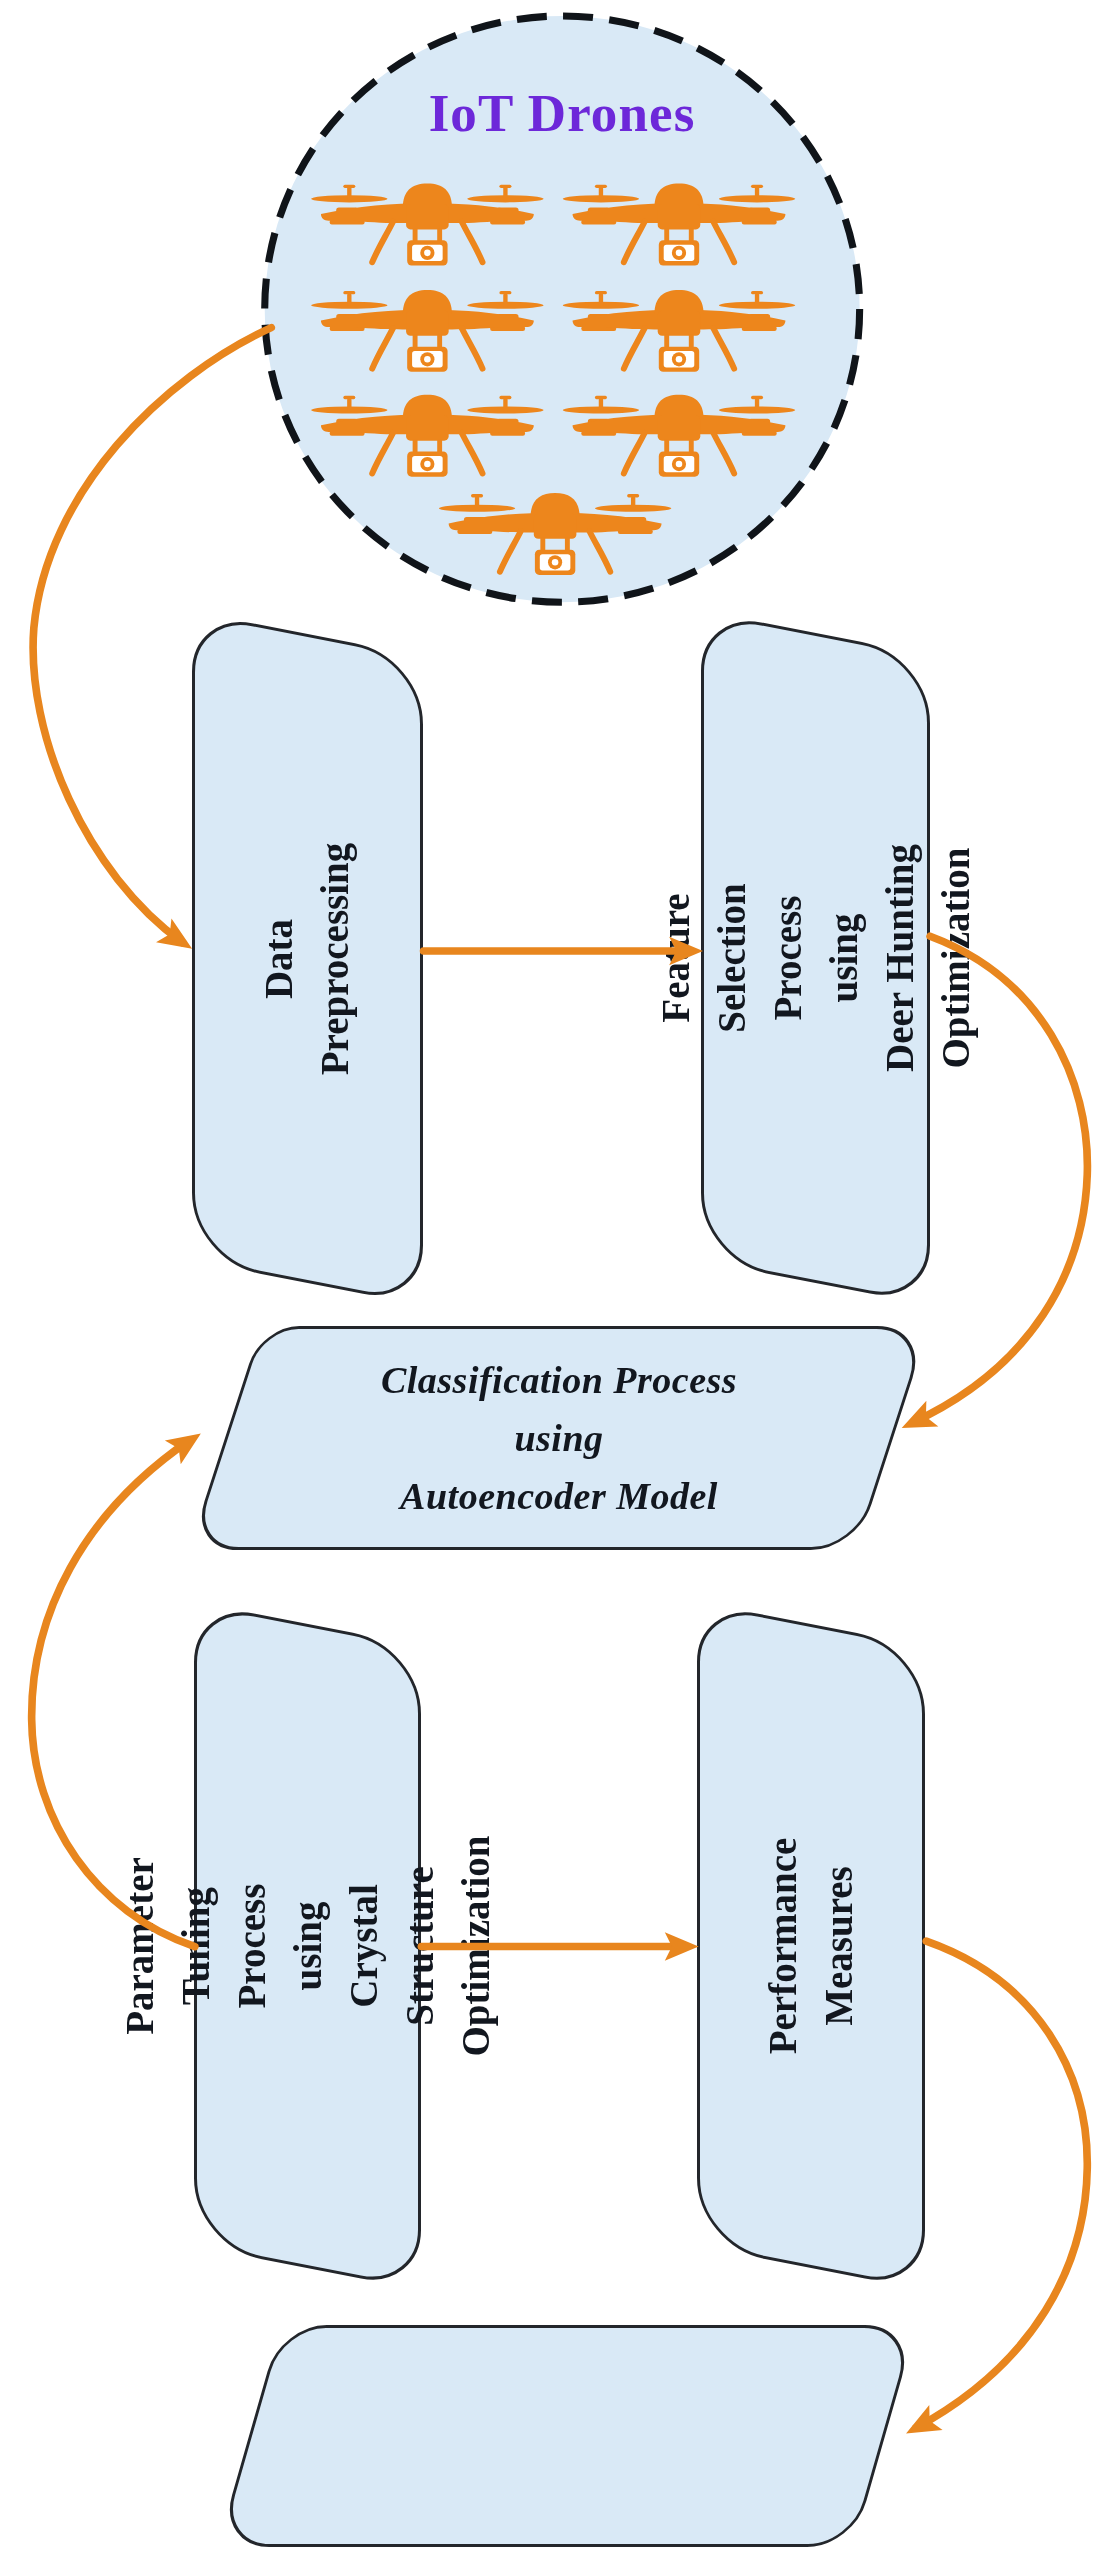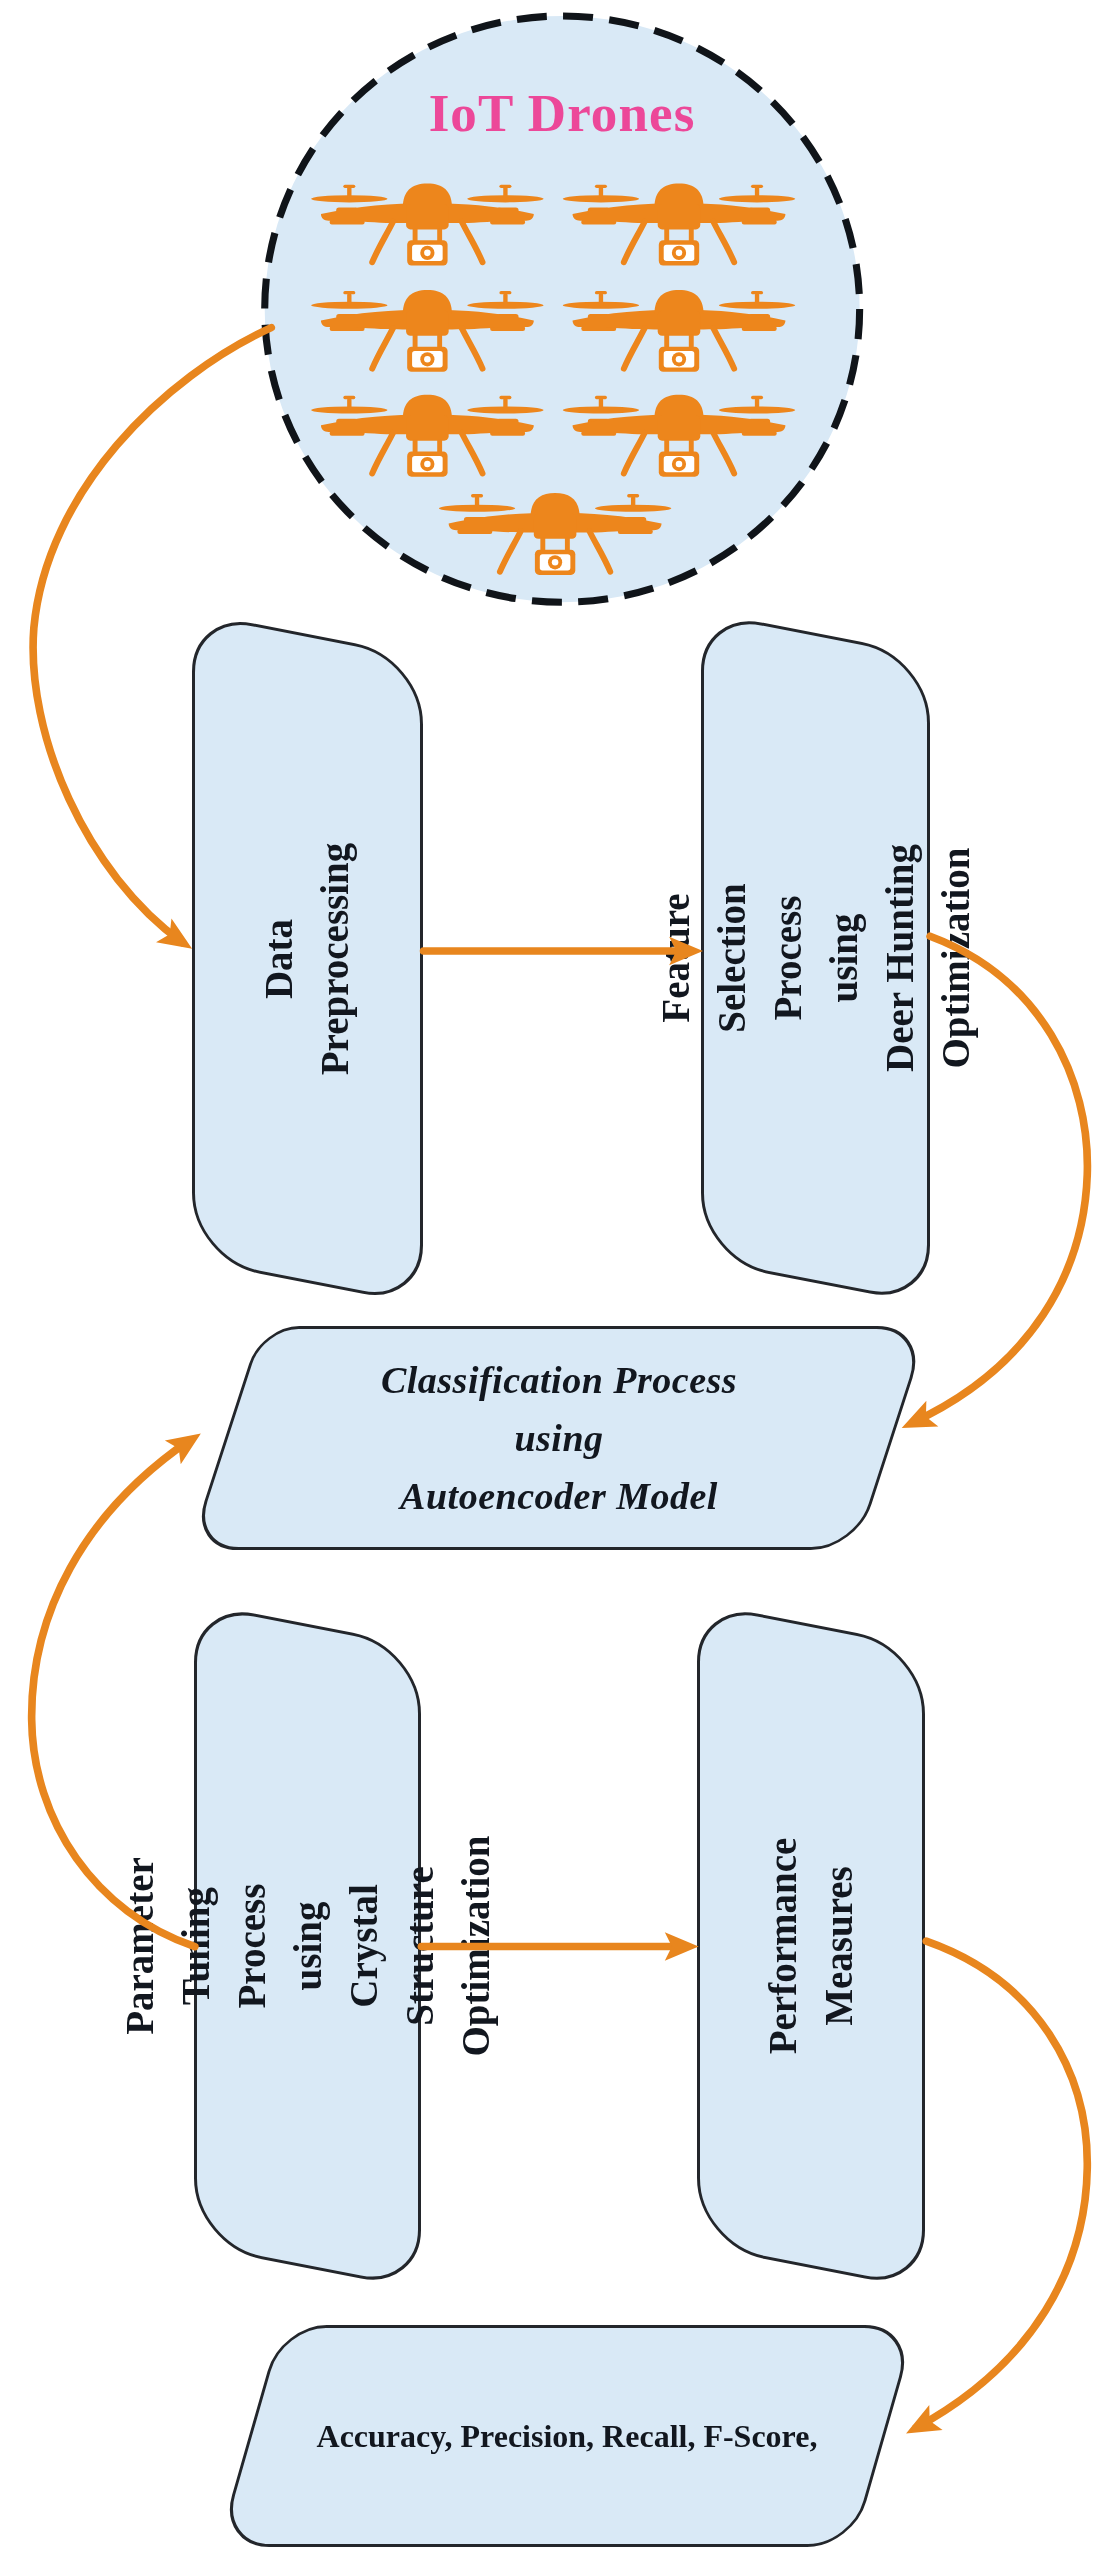--- a/index.html
+++ b/index.html
@@ -8,21 +8,21 @@
     background:#FFFFFF;
     font-family:"Liberation Serif","DejaVu Serif",serif;
   }
   svg.layer { position:absolute; left:0; top:0; pointer-events:none; }
   #layer-back  { z-index:0; }
   #layer-arrows{ z-index:2; }
 
   .title {
     position:absolute; left:262px; top:83px; width:600px; z-index:3;
     text-align:center; font-weight:bold; font-size:53px; letter-spacing:1.1px;
-    color:#ec4899;
+    color:#6d28d9;
   }
 
   .node { position:absolute; z-index:1; display:flex; align-items:center; justify-content:center; }
   .node-bg {
     position:absolute; inset:0;
     background:#D9E9F6; border:3.3px solid #23262B;
     box-sizing:border-box;
   }
   .v .node-bg        { border-radius:60px 68px 60px 68px; transform:skewY(11deg); }
   .h-class .node-bg  { border-radius:38px 52px 46px 49px;  transform:skewX(-18deg); }
@@ -131,21 +131,20 @@
 <div class="node v" id="node-performance">
   <div class="node-bg"></div>
   <div class="label label-v">
     <span class="line">Performance Measures</span>
   </div>
 </div>
 
 <div class="node h-metrics" id="node-metrics">
   <div class="node-bg"></div>
   <div class="label label-metrics">
-    <span class="line">Accuracy, Precision, Recall, F-Score,</span>
   </div>
 </div>
 
 <svg id="layer-arrows" class="layer" width="1108" height="2576" viewBox="0 0 2030 4719">
   <defs>
     <path id="ah" d="M0,0 L-62,-26 L-49,0 L-62,26 Z" fill="#E8861E"></path>
   </defs>
   <g stroke="#E8861E" stroke-width="14" fill="none" stroke-linecap="round">
     <path d="M 497 600 C 300 690, 85 900, 62 1150 C 47 1345, 158 1600, 335 1727"></path>
     <path d="M 776 1742 L 1242 1742"></path>

